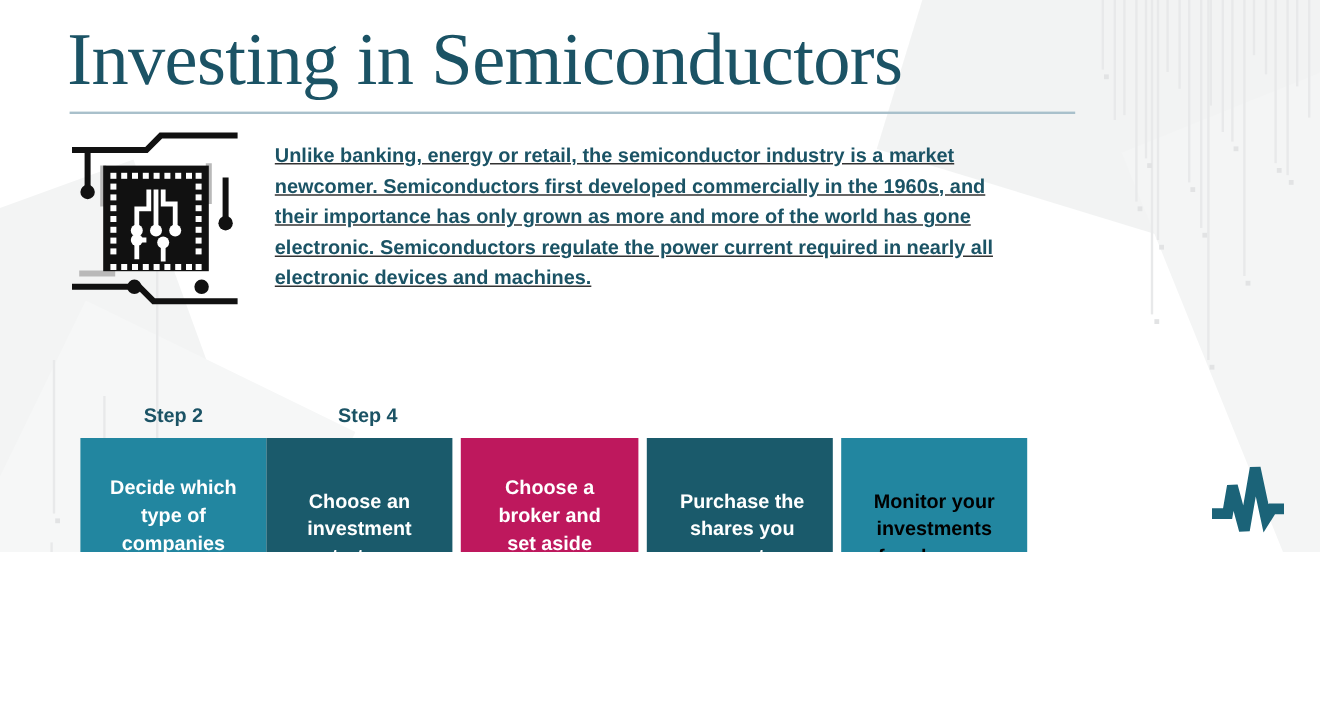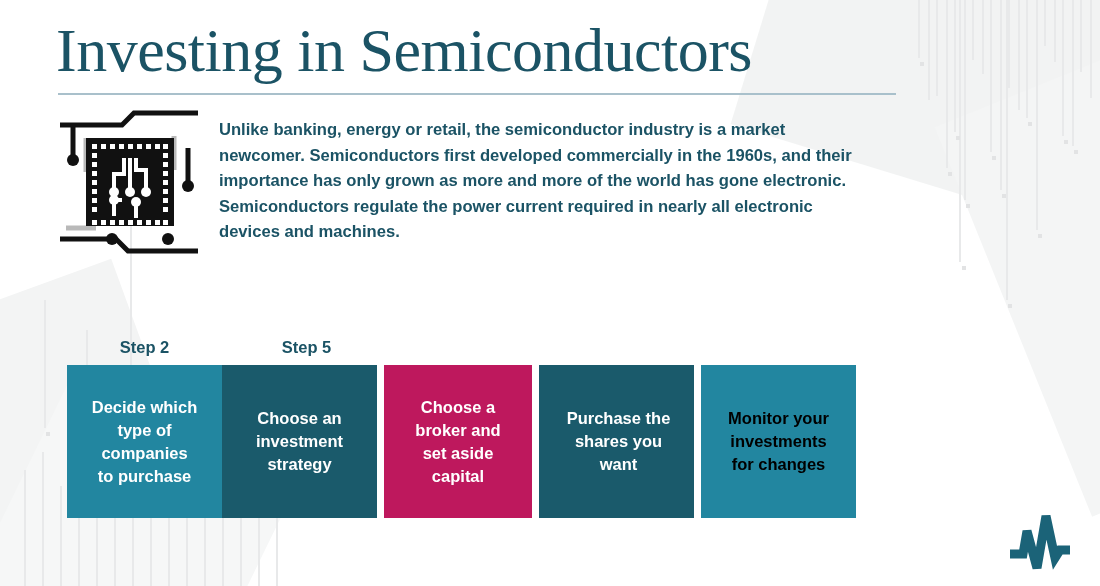--- a/index.html
+++ b/index.html
@@ -6,21 +6,21 @@
 
   html, body {
     width:1100px; height:586px;
     background:#ffffff;
     font-family:"Liberation Sans", sans-serif;
     overflow:hidden;
   }
 
   #canvas {
     position:relative;
-    width:1100px; height:586px;
+    width:1100px; height:460px;
     background:#ffffff;
     overflow:hidden;
   }
 
   
   .bg-layer {
     position:absolute; inset:0;
     pointer-events:none;
     z-index:0;
   }
@@ -87,22 +87,23 @@
     background:#a9c0cb;
     z-index:3;
   }
 
   
   .intro {
     position:absolute;
     left:56px; top:108px;
     width:800px;
     display:flex;
-    gap:17px;
-    z-index:3;
+    gap:27px;
+    z-index:3;
+    text-decoration:underline;
   }
   .chip-icon {
     flex:0 0 auto;
     width:146px; height:148px;
     position:relative;
   }
   .intro-text {
     flex:1 1 auto;
     padding-top:9px;
     font-size:16.6px;
@@ -328,21 +329,21 @@
         </g>
       </svg>
     </div>
     <div class="intro-text">Unlike banking, energy or retail, the semiconductor industry is a market newcomer. Semiconductors first developed commercially in the 1960s, and their importance has only grown as more and more of the world has gone electronic. Semiconductors regulate the power current required in nearly all electronic devices and machines.</div>
   </div>
 
 
   <div class="steps">
     <div class="step-labels">
       <div class="step-label c2">Step 2</div>
-      <div class="step-label c5">Step 5</div>
+      <div class="step-label c4">Step 4</div>
     </div>
     <div class="step-boxes">
       <div class="step-box c2" id="box2" style="background: rgb(34, 134, 160);">
         <span style="color: rgb(255, 255, 255);">Decide which
 type of
 companies
 to purchase</span>
       </div>
       <div class="step-box c1" id="box1" style="background: rgb(26, 90, 107);">
         <span style="color: rgb(255, 255, 255);">Choose an

